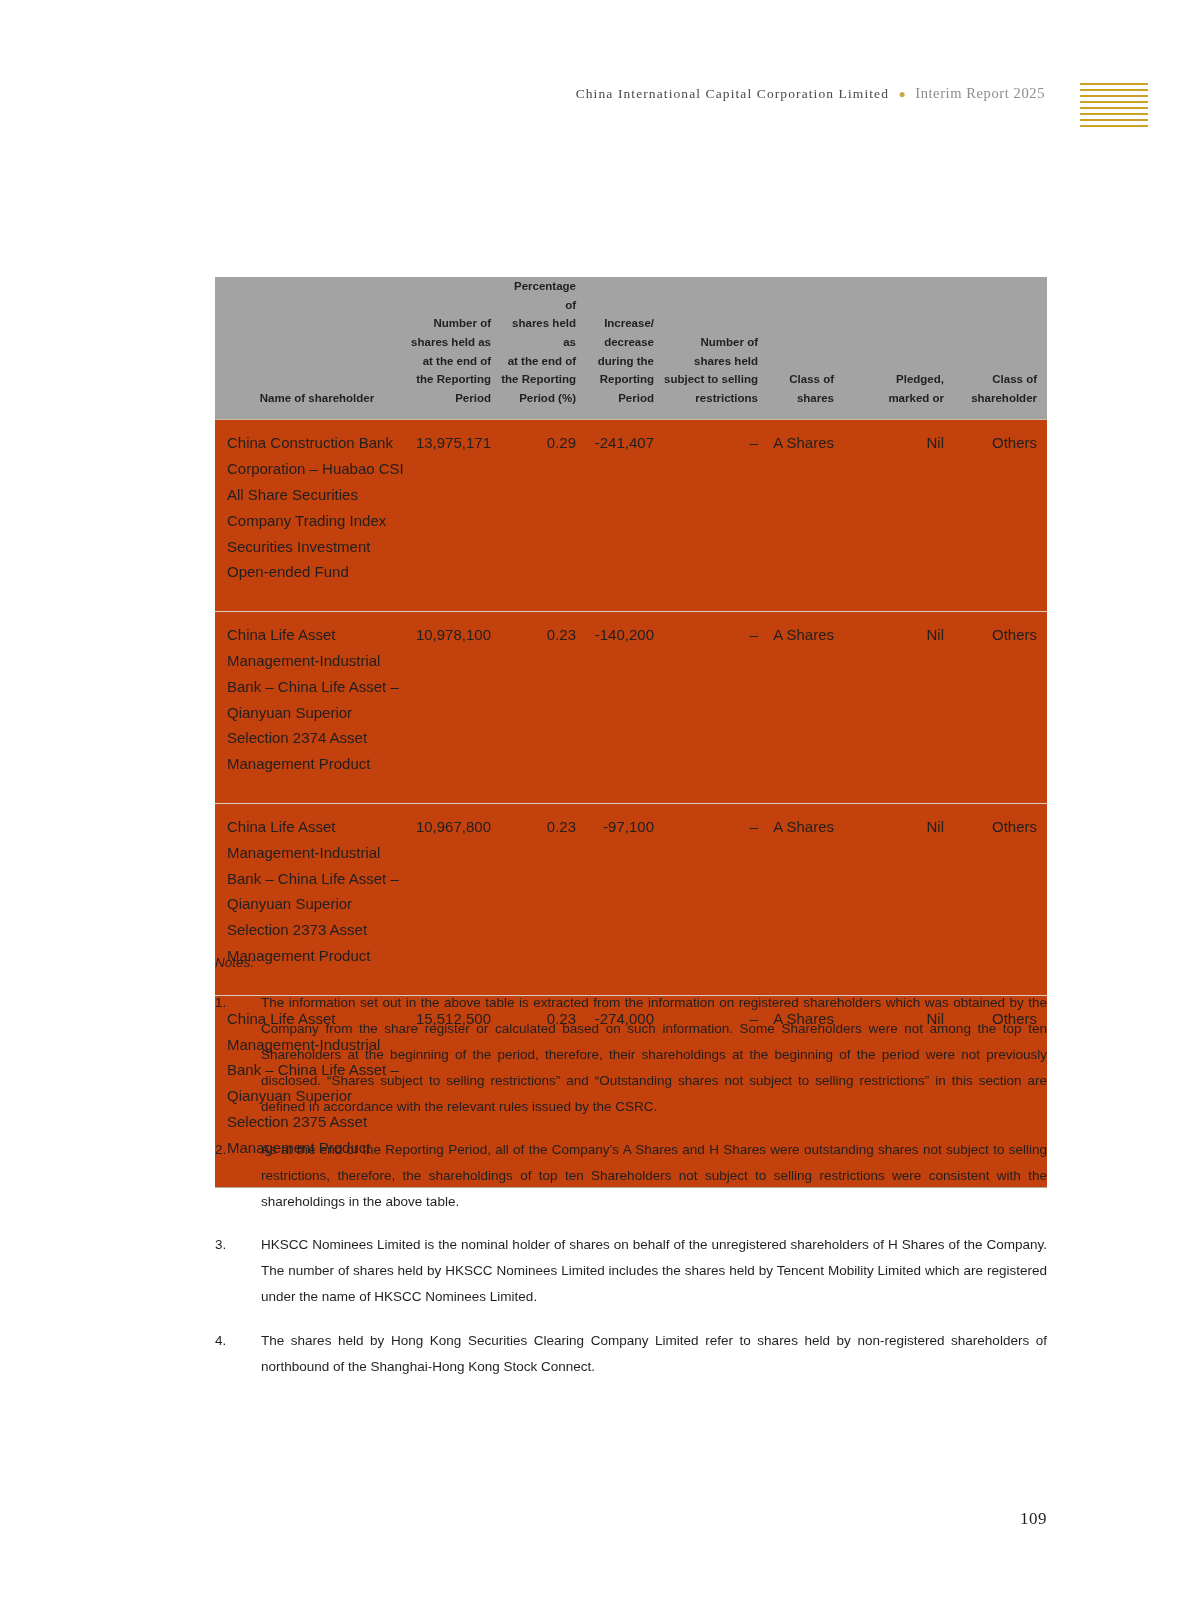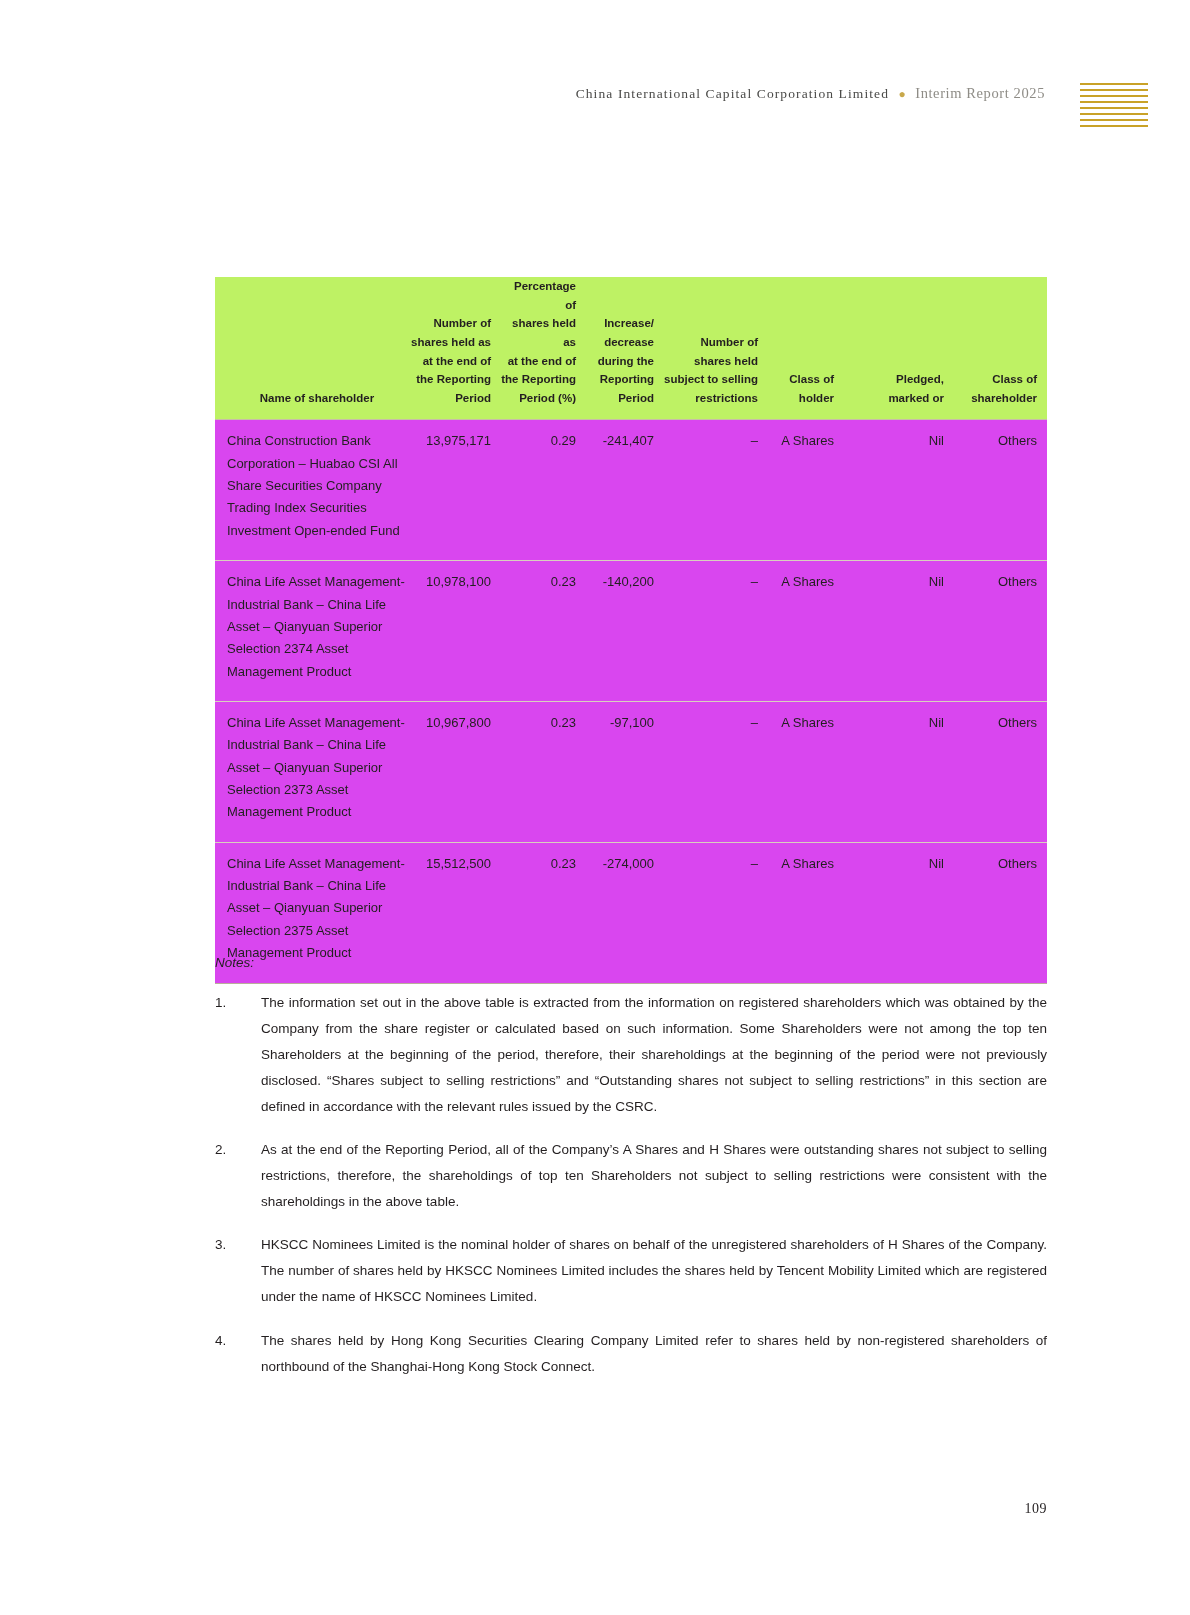--- a/index.html
+++ b/index.html
@@ -69,44 +69,44 @@
     left: 215px;
     width: 832px;
   }
   table.sh-table {
     border-collapse: collapse;
     width: 832px;
     background: #f7f0e6;
     table-layout: fixed;
   }
   table.sh-table thead th {
-    background: #bef264;
+    background: #a3a3a3;
     font-size: 11.5px;
     font-weight: bold;
     color: #231f20;
     vertical-align: bottom;
     text-align: right;
     padding: 0 10px 12px 0;
     line-height: 1.62;
     border: none;
   }
   table.sh-table thead th.col-name {
     text-align: center;
     padding-left: 12px;
     padding-right: 4px;
   }
   table.sh-table tbody td {
-    font-size: 13px;
+    font-size: 15px;
     color: #231f20;
     vertical-align: top;
     text-align: right;
-    padding: 10px 10px 18px 0;
+    padding: 10px 10px 26px 0;
     line-height: 1.72;
     border-top: 1px solid #d9cfbe;
-    background: #d946ef;
+    background: #c2410c;
   }
   table.sh-table tbody td.col-name {
     text-align: left;
     padding-left: 12px;
     padding-right: 6px;
   }
   table.sh-table tbody tr:first-child td {
     border-top: 1px solid #c9bda8;
   }
   .tbl-bottom-rule {
@@ -153,24 +153,24 @@
     font-size: 13.5px;
     color: #231f20;
     line-height: 1.93;
     text-align: justify;
     text-justify: inter-word;
   }
 
   
   .page-number {
     position: absolute;
-    bottom: 98px;
+    bottom: 86px;
     right: 143px;
     font-family: "Liberation Serif", serif;
-    font-size: 14px;
+    font-size: 17px;
     color: #231f20;
     letter-spacing: 0.5px;
   }
 </style>
 </head>
 <body>
 
 <div class="page-header">
   <span class="hdr-company">China International Capital Corporation Limited</span>
   <span class="hdr-sep">●</span>
@@ -226,21 +226,21 @@
           <span>Period</span>
         </th>
         <th>
           <span>Number of</span><br>
           <span>shares held</span><br>
           <span>subject to selling</span><br>
           <span>restrictions</span>
         </th>
         <th>
           <span>Class of</span><br>
-          <span>holder</span>
+          <span>shares</span>
         </th>
         <th>
           <span>Pledged,</span><br>
           <span>marked or</span>
         </th>
         <th>
           <span>Class of</span><br>
           <span>shareholder</span>
         </th>
       </tr>

